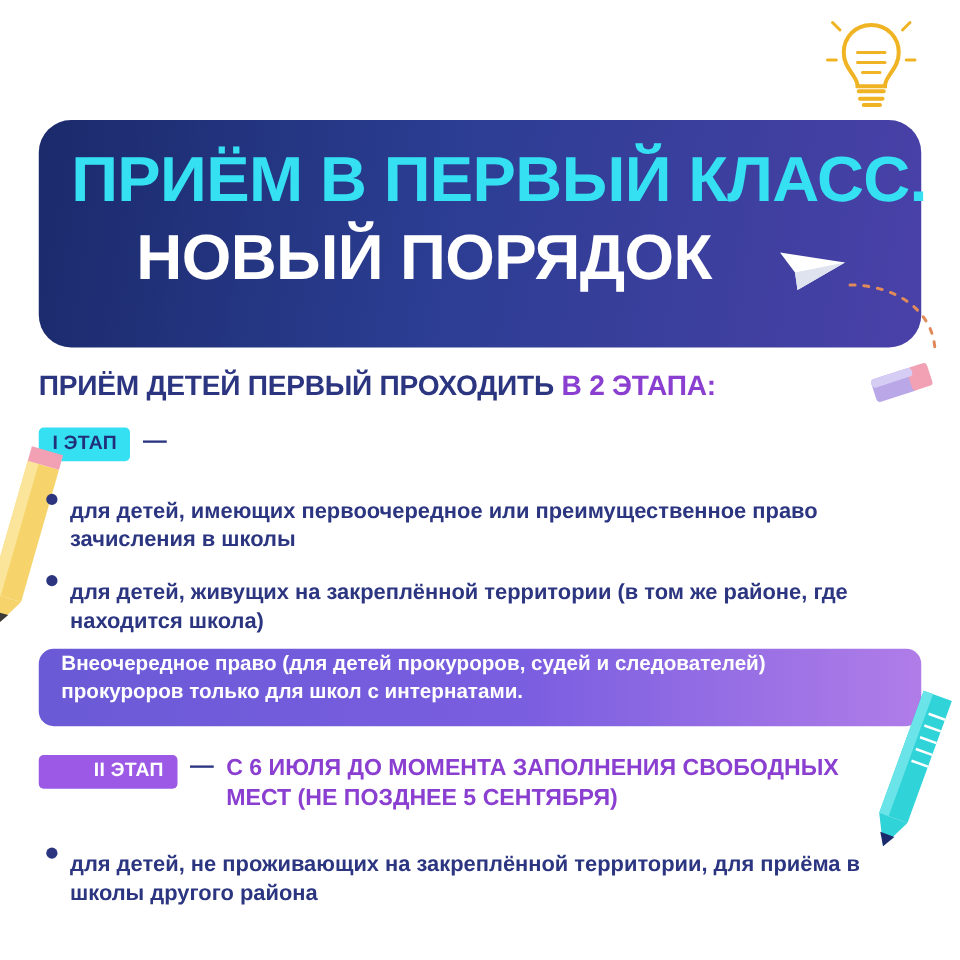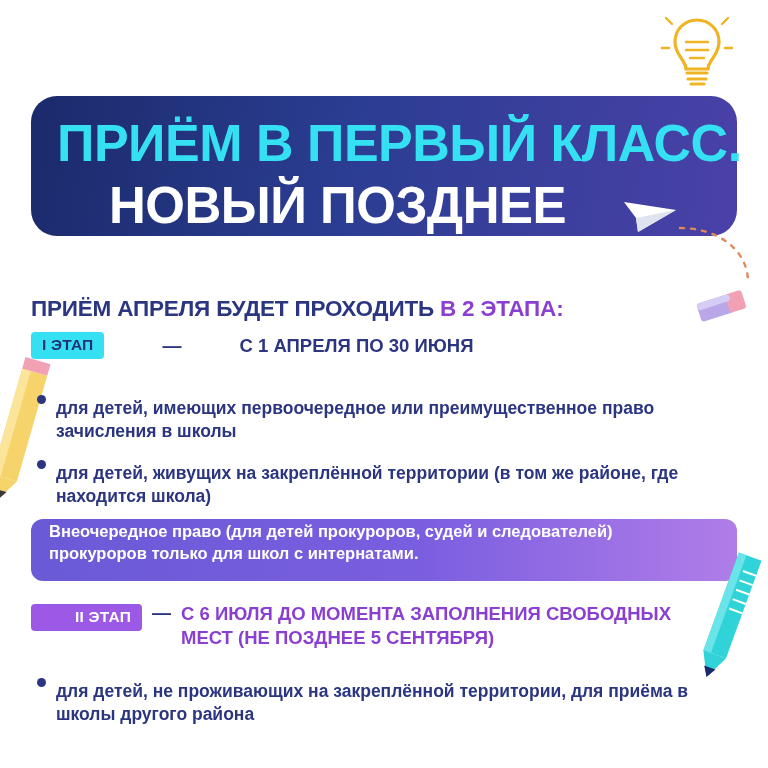--- a/index.html
+++ b/index.html
@@ -46,21 +46,21 @@
     width: 74px;
     height: 76px;
   }
 
   
   .banner {
     position: absolute;
     left: 31px;
     top: 96px;
     width: 706px;
-    height: 140px;
+    height: 182px;
     border-radius: 26px;
     background: linear-gradient(100deg, #1b2a6b 0%, #2b3d92 45%, #4a41a8 100%);
     box-sizing: border-box;
     padding: 20px 12px 0 26px;
   }
   .banner-line1 {
     font-family: "Liberation Sans", sans-serif;
     font-weight: bold;
     font-size: 51px;
     line-height: 56px;
@@ -100,24 +100,23 @@
     color: #2b3580;
     letter-spacing: -0.2px;
     white-space: nowrap;
   }
   .subtitle .hl { color: #8a3fd1; }
 
   
   .stage1-row {
     position: absolute;
     left: 31px;
-    top: 332px;
+    top: 342px;
     display: flex;
-    align-items: center;
-    gap: 48px;
+    align-items: flex-start;
   }
   .stage-badge {
     background: #35e0f2;
     color: #21307a;
     font-weight: bold;
     font-size: 15.5px;
     padding: 4px 11px 5px 11px;
     border-radius: 4px;
     letter-spacing: 0.2px;
   }
@@ -249,48 +248,47 @@
 
   <svg class="bulb" viewBox="0 0 74 76">
     <path d="M37 8 C24 8 15 18 15 30 c0 9 5 14 8 19 2 3 3 5 3 8 h22 c0-3 1-5 3-8 3-5 8-10 8-19 C59 18 50 8 37 8 z" fill="none" stroke="#f0b323" stroke-width="3.2"></path>
     <path d="M27 61 h20 M28 67 h18 M31 72 h13" stroke="#f0b323" stroke-width="3.2" fill="none" stroke-linecap="round"></path>
     <path d="M26 30 h22 M26 38 h22 M30 46 h14" stroke="#f0b323" stroke-width="2.4" fill="none" stroke-linecap="round"></path>
     <path d="M6 6 l6 6 M68 6 l-6 6 M2 36 h7 M65 36 h7" stroke="#f0b323" stroke-width="2.4" stroke-linecap="round"></path>
   </svg>
 
   <div class="banner">
     <div class="banner-line1">ПРИЁМ В ПЕРВЫЙ КЛАСС.</div>
-    <div class="banner-line2">НОВЫЙ ПОЗДНЕЕ</div>
+    <div class="banner-line2">НОВЫЙ ПОРЯДОК</div>
   </div>
 
   <svg class="plane" viewBox="0 0 56 40">
     <path d="M2 6 L54 14 L16 36 L14 22 Z" fill="#ffffff"></path>
     <path d="M14 22 L54 14 L16 36 Z" fill="#dfe3ef"></path>
   </svg>
 
   <svg class="dots-arc" viewBox="0 0 84 70">
     <path d="M2 2 C40 2 70 24 70 56" fill="none" stroke="#e08a5a" stroke-width="2.4" stroke-dasharray="4 7" stroke-linecap="round"></path>
   </svg>
 
   <div class="subtitle">
-    <span>ПРИЁМ АПРЕЛЯ БУДЕТ ПРОХОДИТЬ </span><span class="hl">В 2 ЭТАПА:</span>
+    <span>ПРИЁМ ДЕТЕЙ ПЕРВЫЙ ПРОХОДИТЬ </span><span class="hl">В 2 ЭТАПА:</span>
   </div>
 
   <svg class="eraser" viewBox="0 0 58 36">
     <g transform="rotate(-18 29 18)">
       <rect x="4" y="8" width="34" height="19" rx="3" fill="#b9a7e8"></rect>
       <rect x="34" y="8" width="17" height="19" rx="3" fill="#f2a0b4"></rect>
       <rect x="4" y="8" width="34" height="7" rx="3" fill="#d6cdf4"></rect>
     </g>
   </svg>
 
   <div class="stage1-row">
     <span class="stage-badge">I ЭТАП</span>
     <span class="stage-dash">—</span>
-    <span class="stage-period">С 1 АПРЕЛЯ ПО 30 ИЮНЯ</span>
   </div>
 
   <svg class="pencil-left" viewBox="0 0 70 150">
     <g transform="rotate(16 35 75)">
       <rect x="22" y="18" width="26" height="110" fill="#f6d46b"></rect>
       <rect x="22" y="18" width="9" height="110" fill="#fae59b"></rect>
       <polygon points="22,128 48,128 35,150" fill="#f6d46b"></polygon>
       <polygon points="29,141 41,141 35,150" fill="#3c3a38"></polygon>
       <rect x="22" y="6" width="26" height="12" fill="#f2a0b4"></rect>
     </g>

